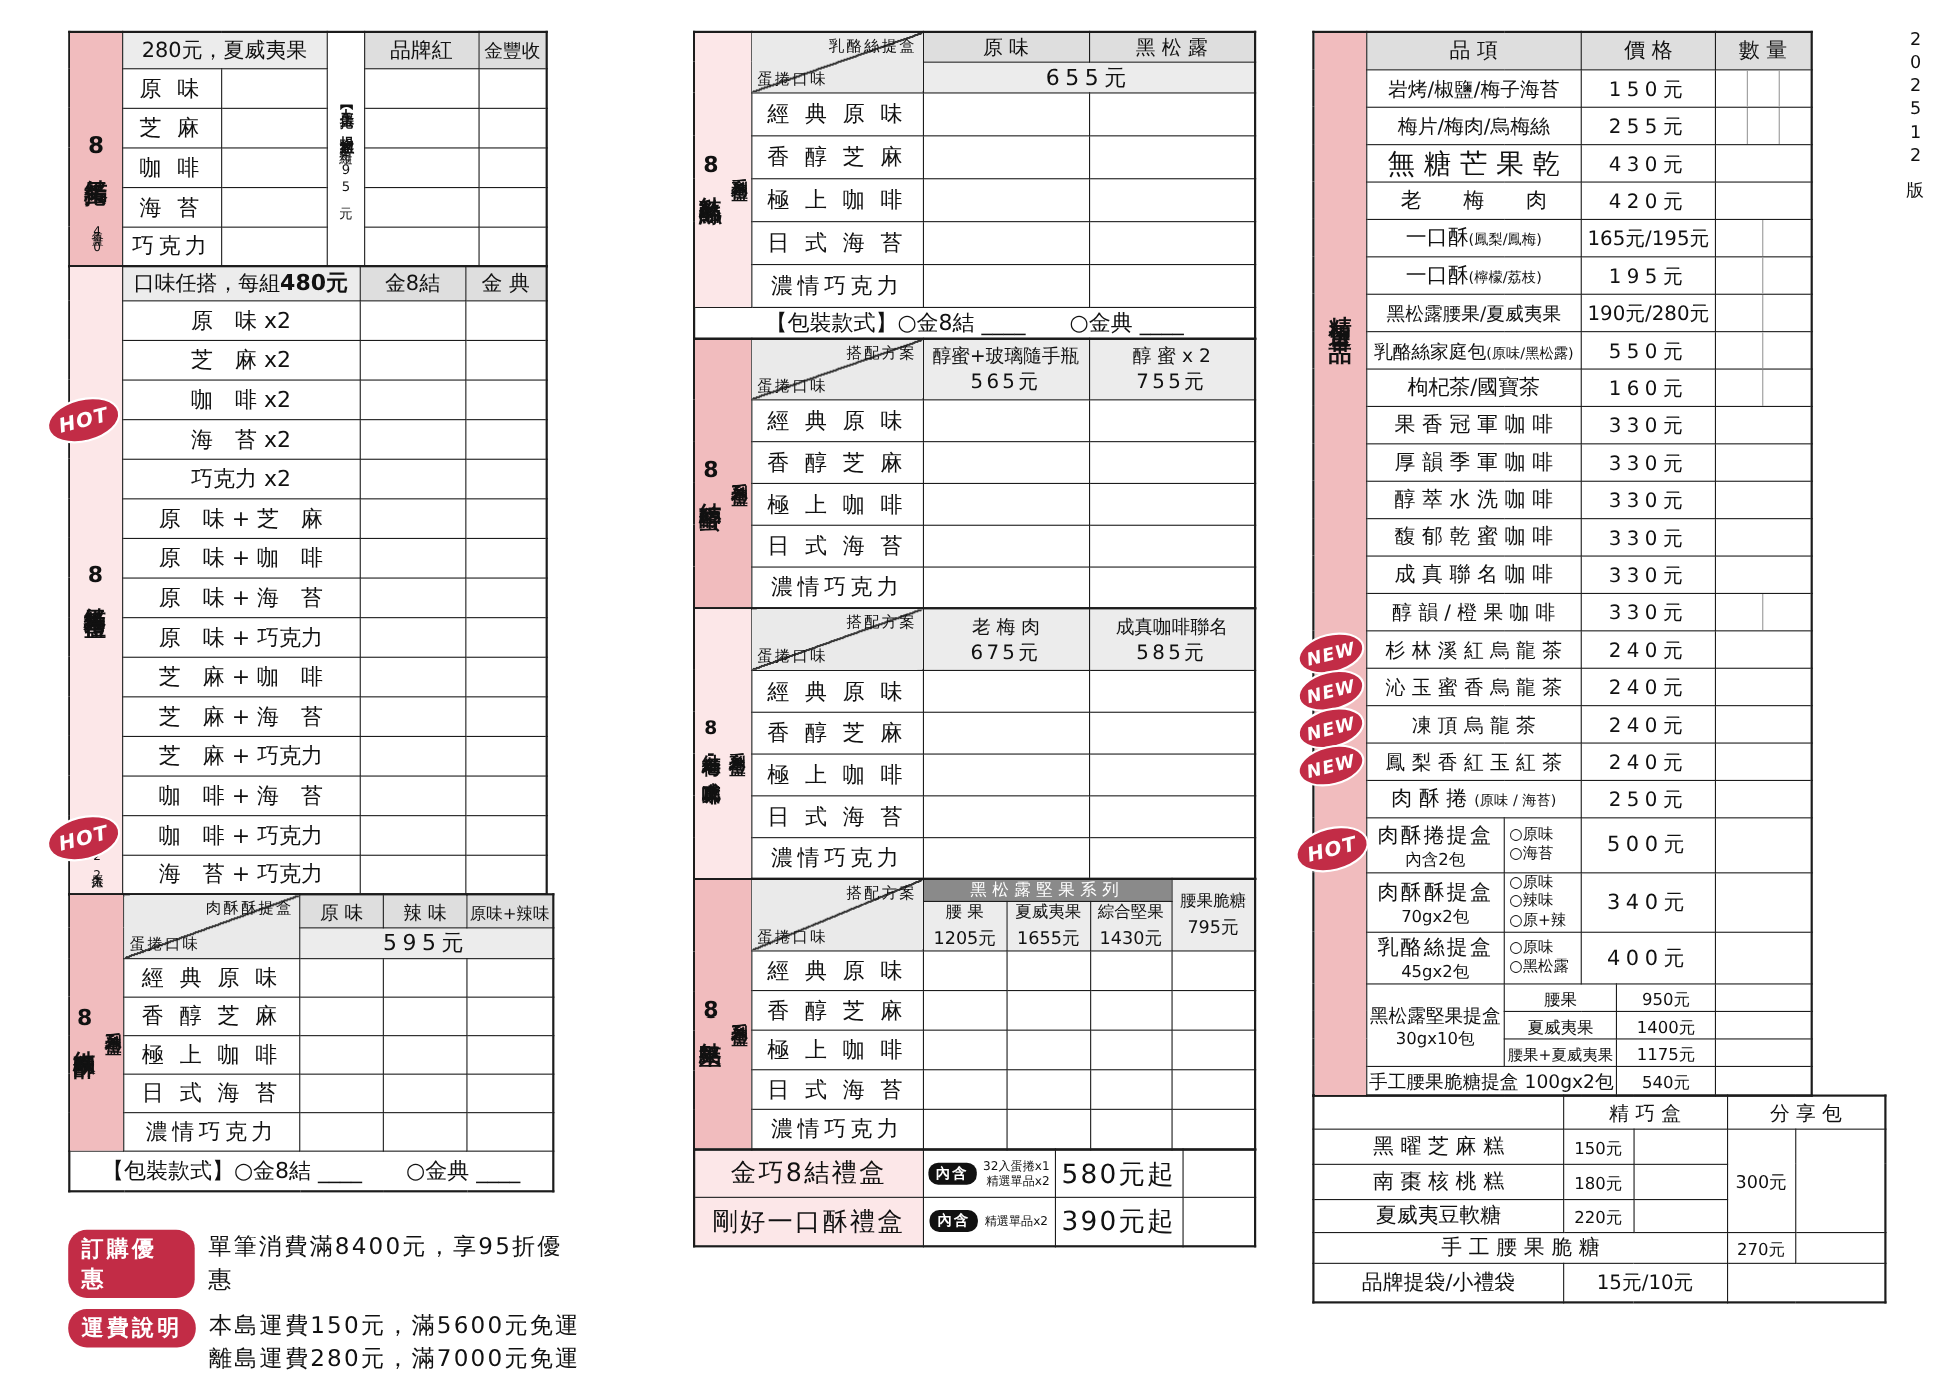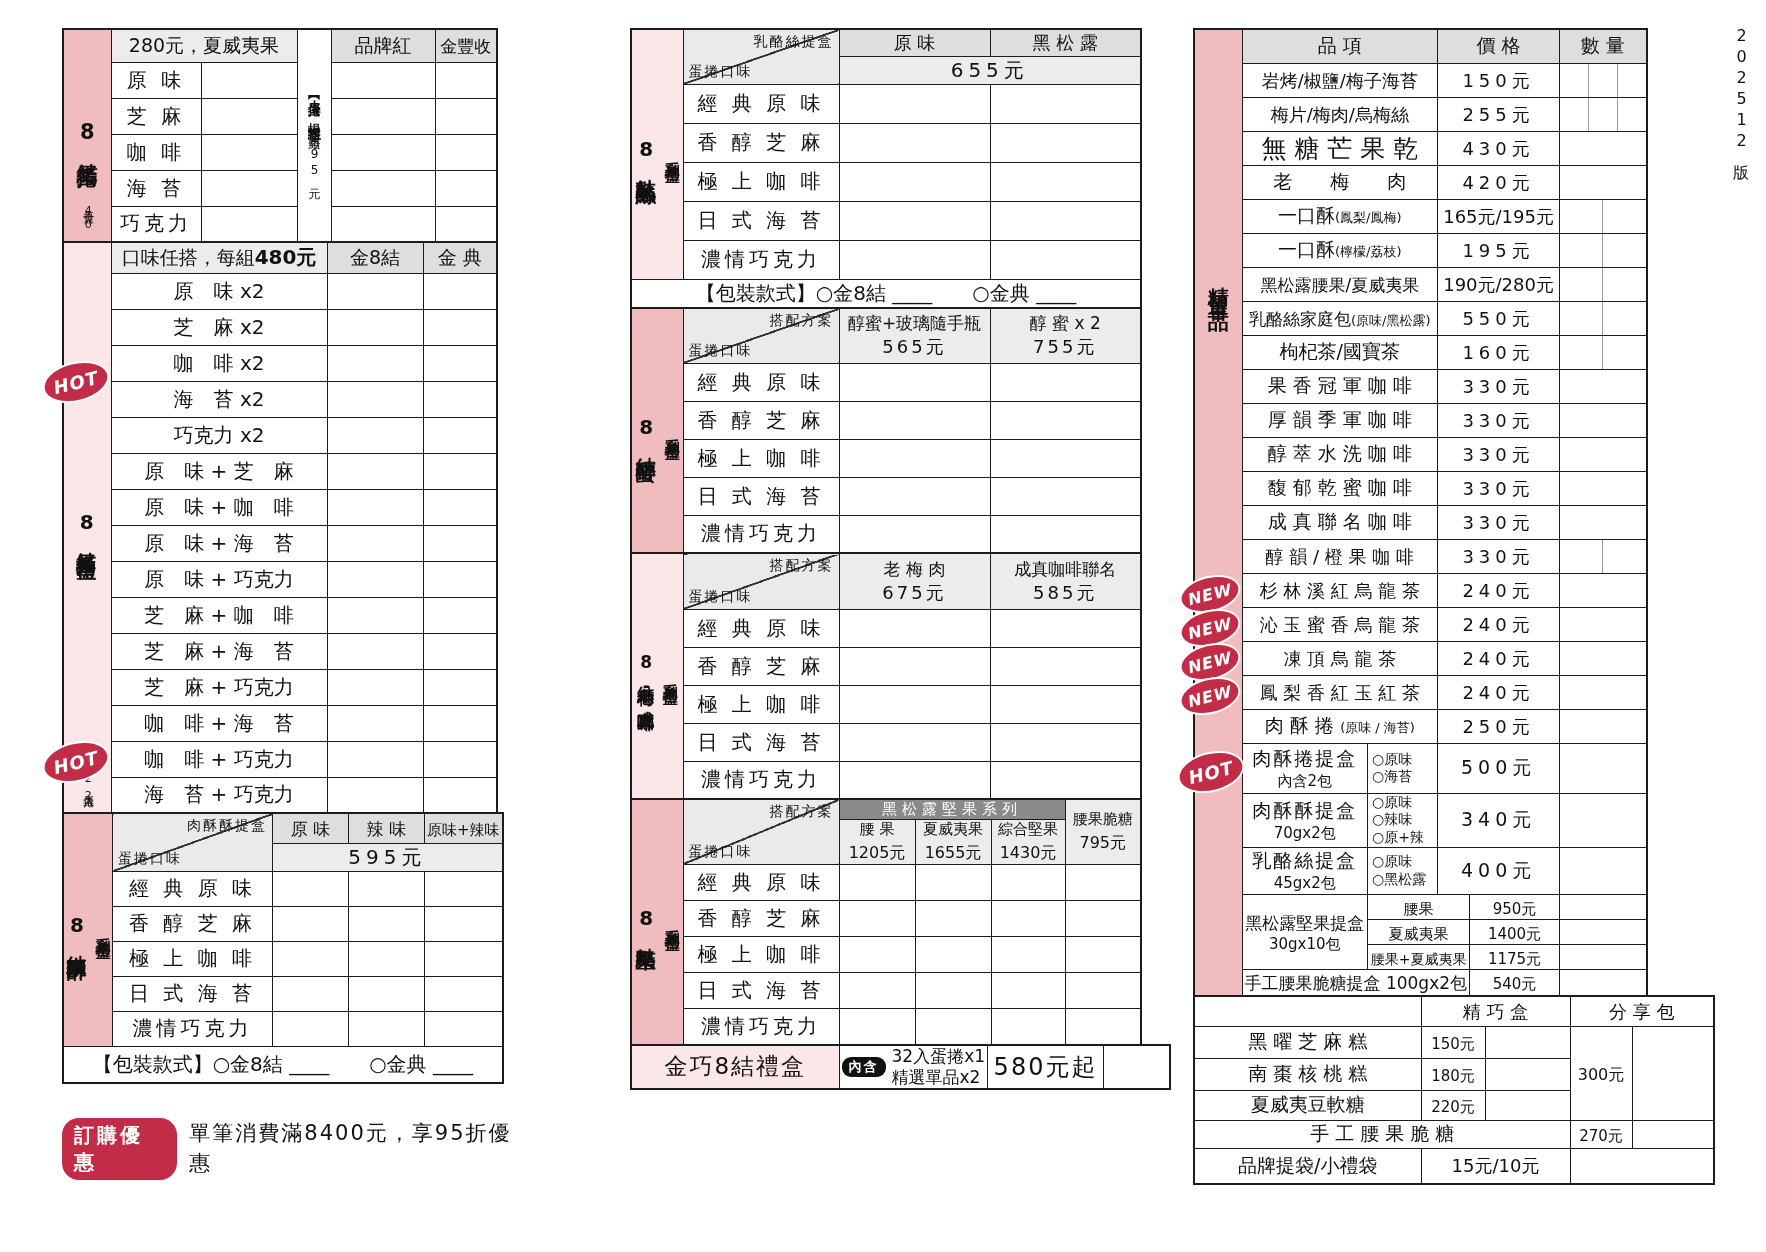--- a/index.html
+++ b/index.html
@@ -43,21 +43,21 @@
   .nm2{display:block;font-size:15px}
   .hdr2 .a{display:block;font-size:17px}
   .hdr2 .b{display:block;font-size:18px;letter-spacing:3px}
   .notes{position:absolute;left:62px;top:1118px;width:470px}
   .notes .row{display:flex;align-items:flex-start;gap:12px;margin-bottom:10px}
   .notes .txt{font-size:21px;letter-spacing:2px;line-height:1.45}
   .ver{position:absolute;left:1730px;top:26px;font-size:16px}
   .smallp{font-size:13px}
   .giftname{font-size:23px;letter-spacing:2px}
   .giftprice{font-size:24px;letter-spacing:2px}
-  .contents{font-size:17px;line-height:1.2;text-align:left}
+  .contents{font-size:11px;line-height:1.2;text-align:right}
   .ctr{display:flex;align-items:center;justify-content:center;gap:6px}
 </style>
 </head>
 <body>
 
 <div class="c" id="c1">
 
   <table class="tb">
     <colgroup>
         <col style="width:48px">
@@ -280,20 +280,28 @@
 
   <span class="oval" style="top:332px;left:-20px">HOT</span>
   <span class="oval" style="top:712px;left:-20px">HOT</span>
 </div>
 
 <div class="notes">
   <div class="row">
     <span class="pill">訂購優惠</span>
     <span class="txt">單筆消費滿8400元，享95折優惠</span>
   </div>
+  <div class="row">
+    <span class="pill">運費說明</span>
+    <span class="txt">
+      <span>本島運費150元，滿5600元免運</span><br>
+      <span>離島運費280元，滿7000元免運</span><br>
+      
+    </span>
+  </div>
 </div>
 
 <div class="c" id="c2">
 
   <table class="tb">
     <colgroup>
         <col style="width:52px">
         <col style="width:156px">
         <col style="width:151px">
         <col style="width:151px">
@@ -540,20 +548,31 @@
       <td class="pl giftname">金巧8結禮盒</td>
       <td>
             <div class="ctr">
               <span class="inc">內含</span>
               <span class="contents"><span>32入蛋捲x1</span><br><span>精選單品x2</span></span>
             </div>
           </td>
       <td class="giftprice">580元起</td>
       <td></td>
     </tr>
+    <tr style="height:44px">
+      <td class="pl giftname">剛好一口酥禮盒</td>
+      <td>
+            <div class="ctr">
+              <span class="inc">內含</span>
+              <span class="contents">精選單品x2</span>
+            </div>
+          </td>
+      <td class="giftprice">390元起</td>
+      <td></td>
+    </tr>
   </tbody>
     </table>
 </div>
 
 <div class="c" id="c3">
   <table class="tb">
     <colgroup>
         <col style="width:48px">
         <col style="width:124px">
         <col style="width:66px">

